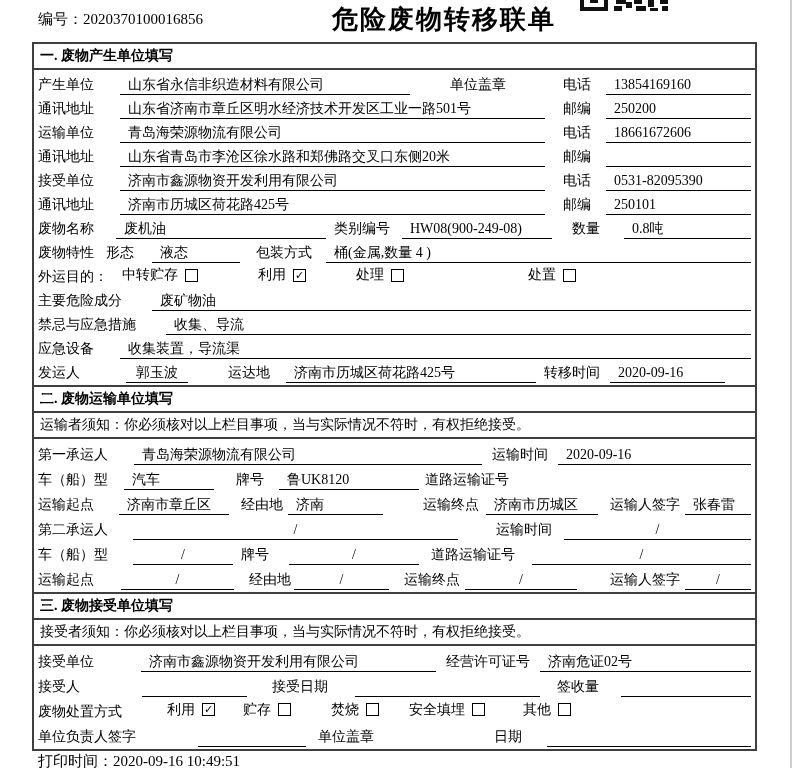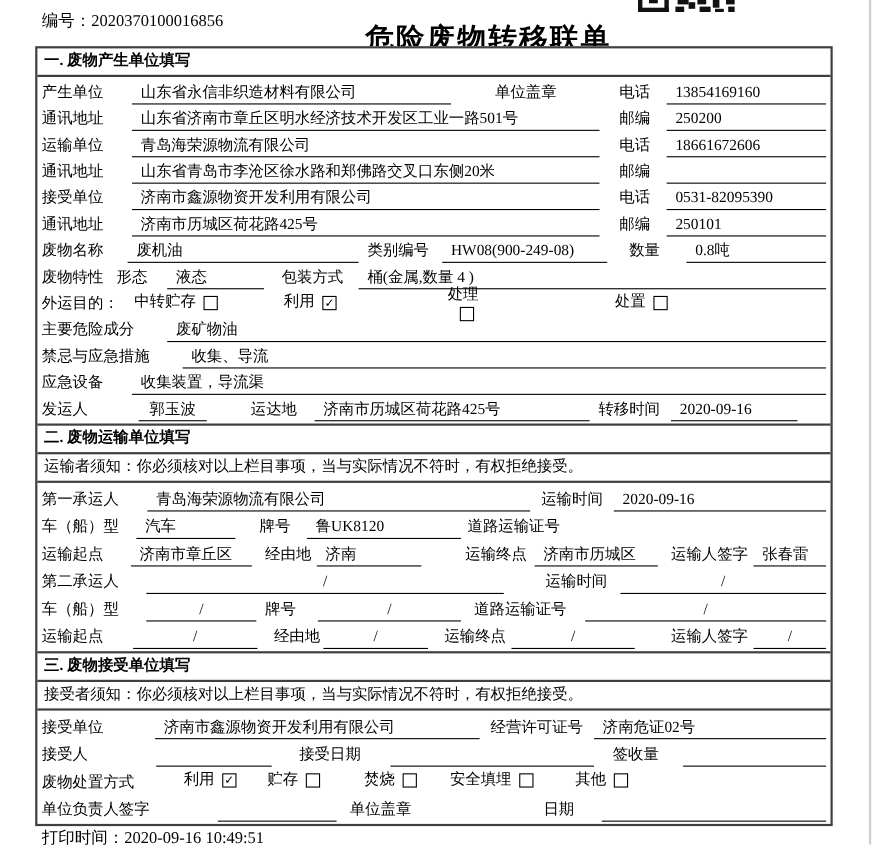--- a/index.html
+++ b/index.html
@@ -2,21 +2,21 @@
 <html><head>
 <meta charset="utf-8">
 <style>
   html,body{margin:0;padding:0;background:#ffffff;}
   body{width:796px;height:768px;position:relative;overflow:hidden;
        font-family:"Liberation Serif","DejaVu Serif",serif;color:#000;}
   .page{position:relative;width:796px;height:768px;}
 
   
   .serial{position:absolute;left:38px;top:10px;font-size:15px;white-space:nowrap;}
-  .doc-title{position:absolute;left:332px;top:18px;margin:0;font-size:26px;font-weight:bold;
+  .doc-title{position:absolute;left:332px;top:2px;margin:0;font-size:26px;font-weight:bold;
              letter-spacing:2px;white-space:nowrap;}
   .qr-frag{position:absolute;left:580px;top:0;}
 
   
   .form-box{position:absolute;left:32px;top:42px;width:725px;box-sizing:border-box;
             border:2px solid #3f3f3f;background:#fff;}
   .sec{border-top:2px solid #3f3f3f;}
   .sec:first-child{border-top:none;}
   .sec-title{font-size:14px;font-weight:bold;line-height:19px;padding:2px 6px 3px;
              border-bottom:2px solid #3f3f3f;}
@@ -133,21 +133,21 @@
           <div class="row">
             <span class="lbl">外运目的：</span>
             <span class="chk-wrap" style="margin-left: 14px;">
               <span class="lbl">中转贮存</span>
               <span class="chkbox"></span>
             </span>
             <span class="chk-wrap" style="margin-left: 60px;">
               <span class="lbl">利用</span>
               <span class="chkbox">✓</span>
             </span>
-            <span class="chk-wrap" style="margin-left: 101px; flex-direction: column;">
+            <span class="chk-wrap" style="margin-left: 50px;">
               <span class="lbl">处理</span>
               <span class="chkbox"></span>
             </span>
             <span class="chk-wrap" style="margin-left: 124px;">
               <span class="lbl">处置</span>
               <span class="chkbox"></span>
             </span>
           </div>
           <div class="row">
             <span class="lbl">主要危险成分</span>

